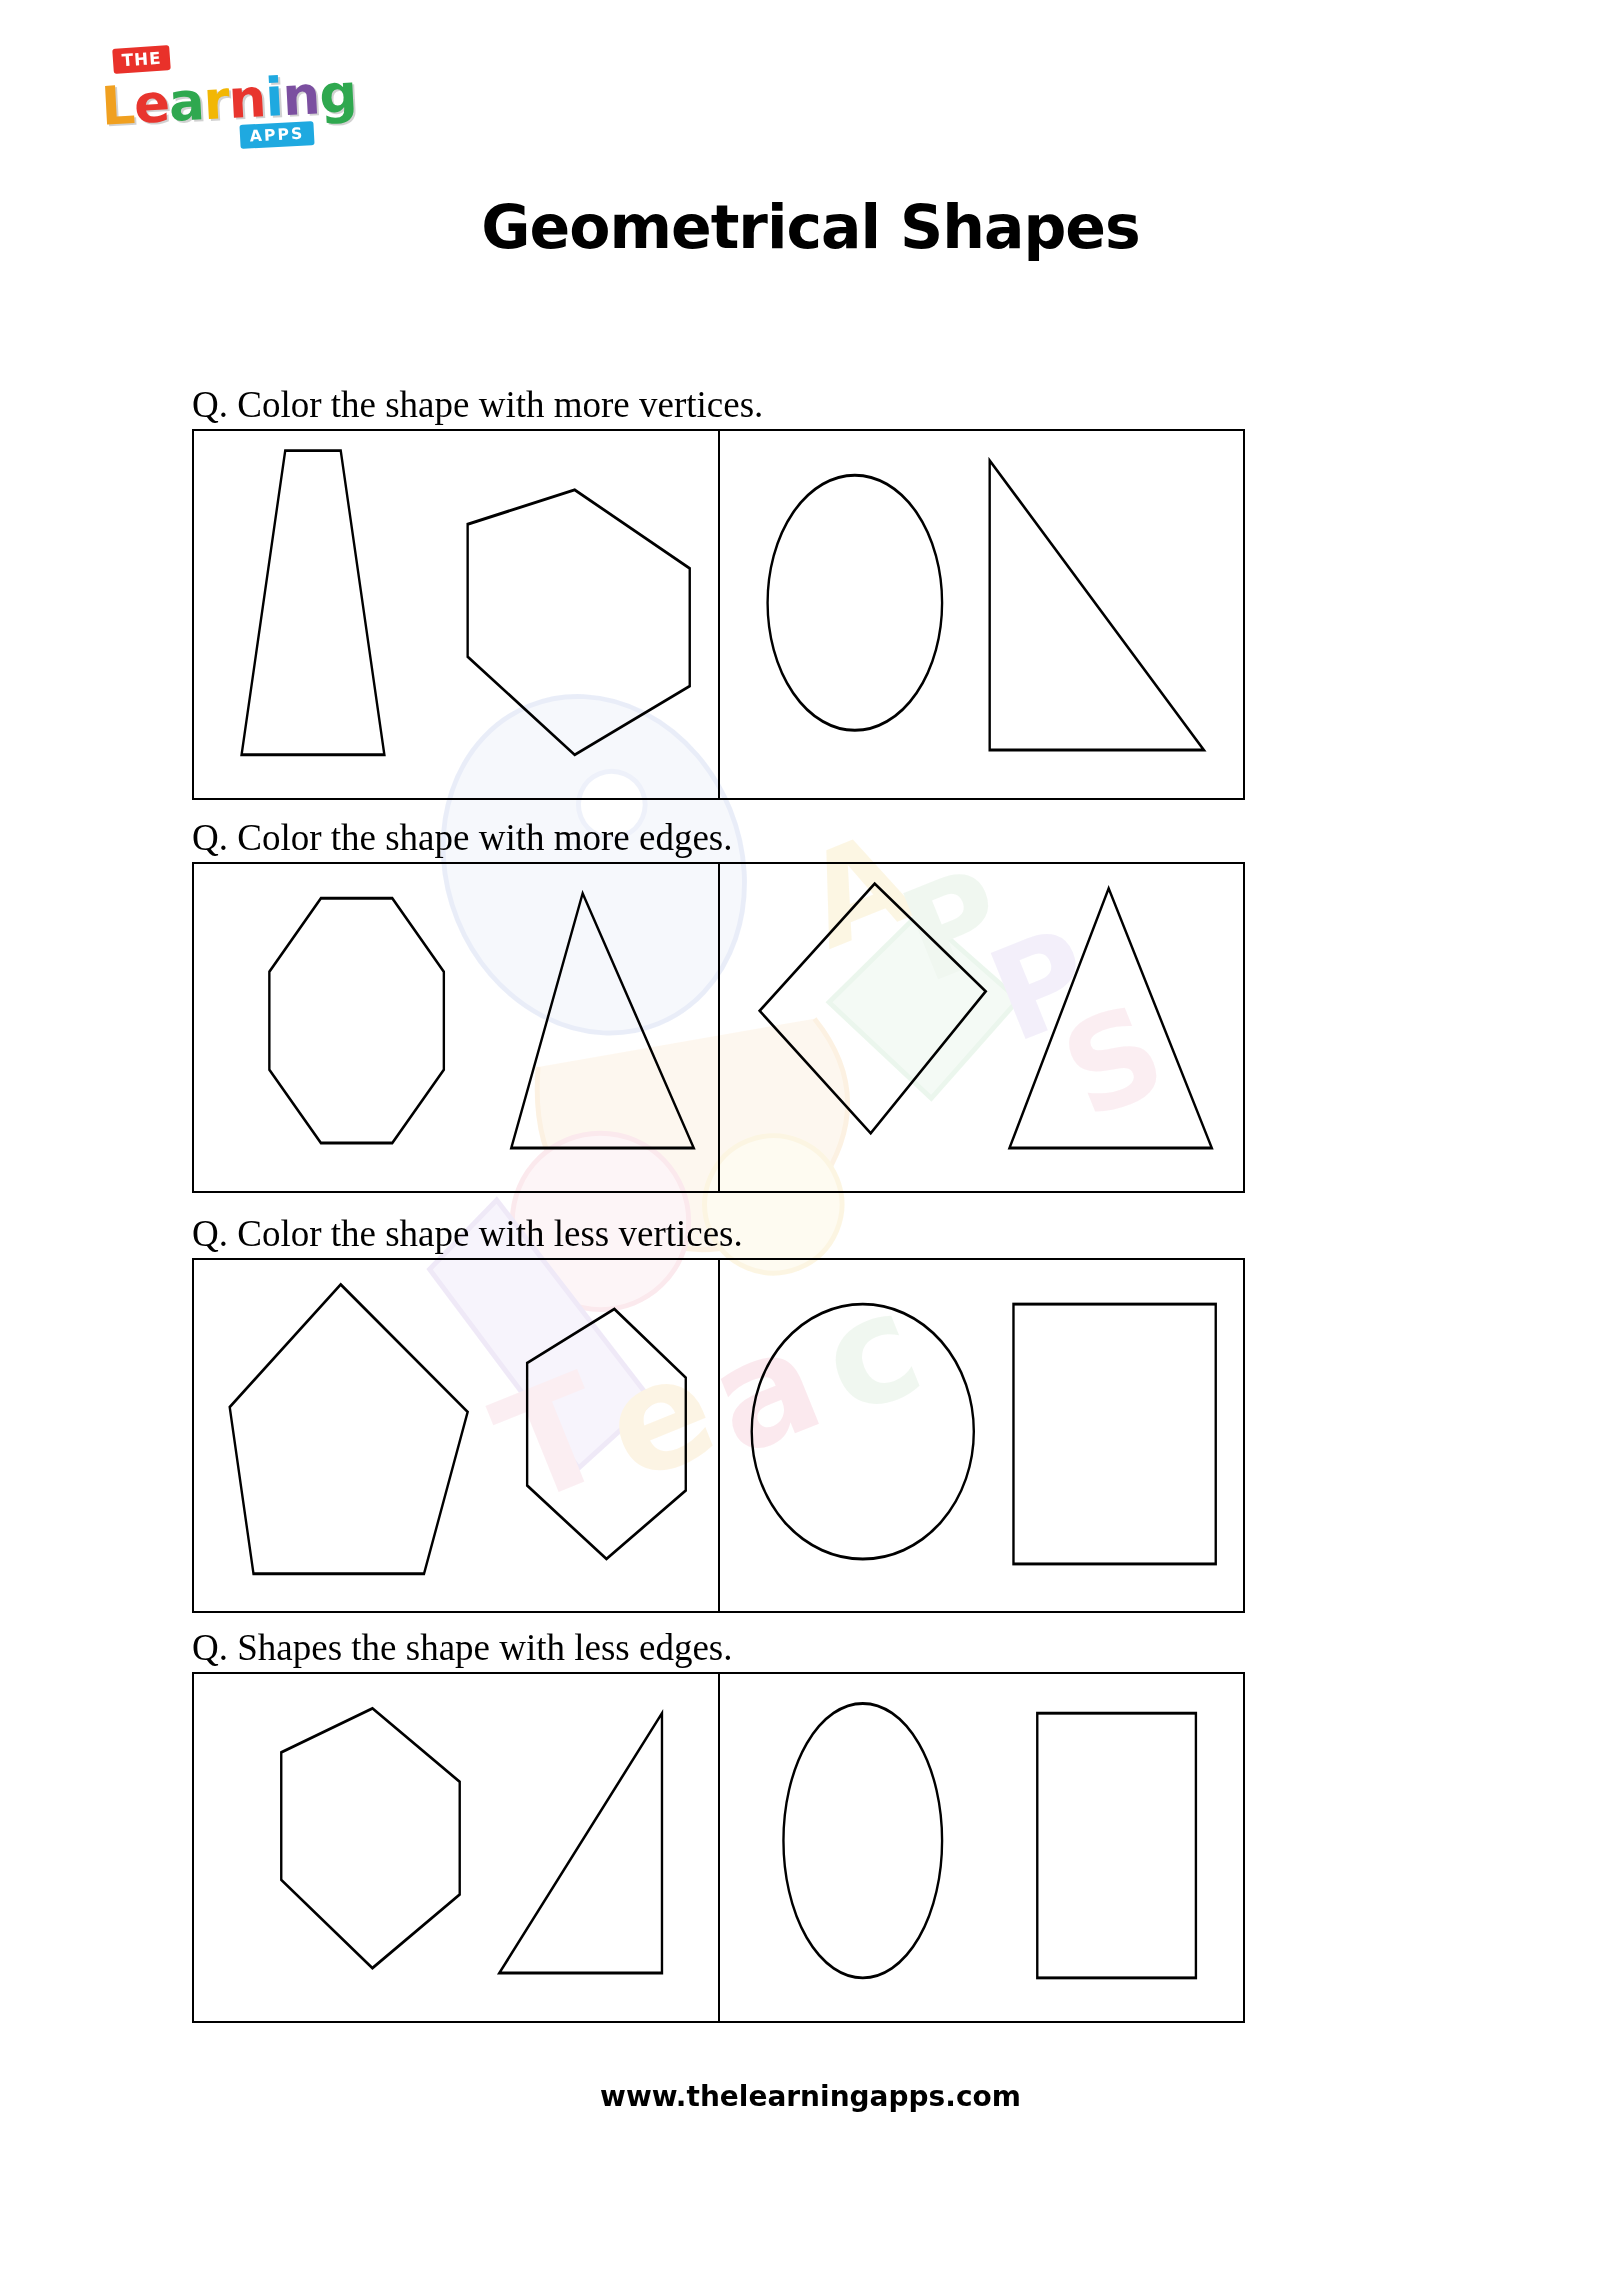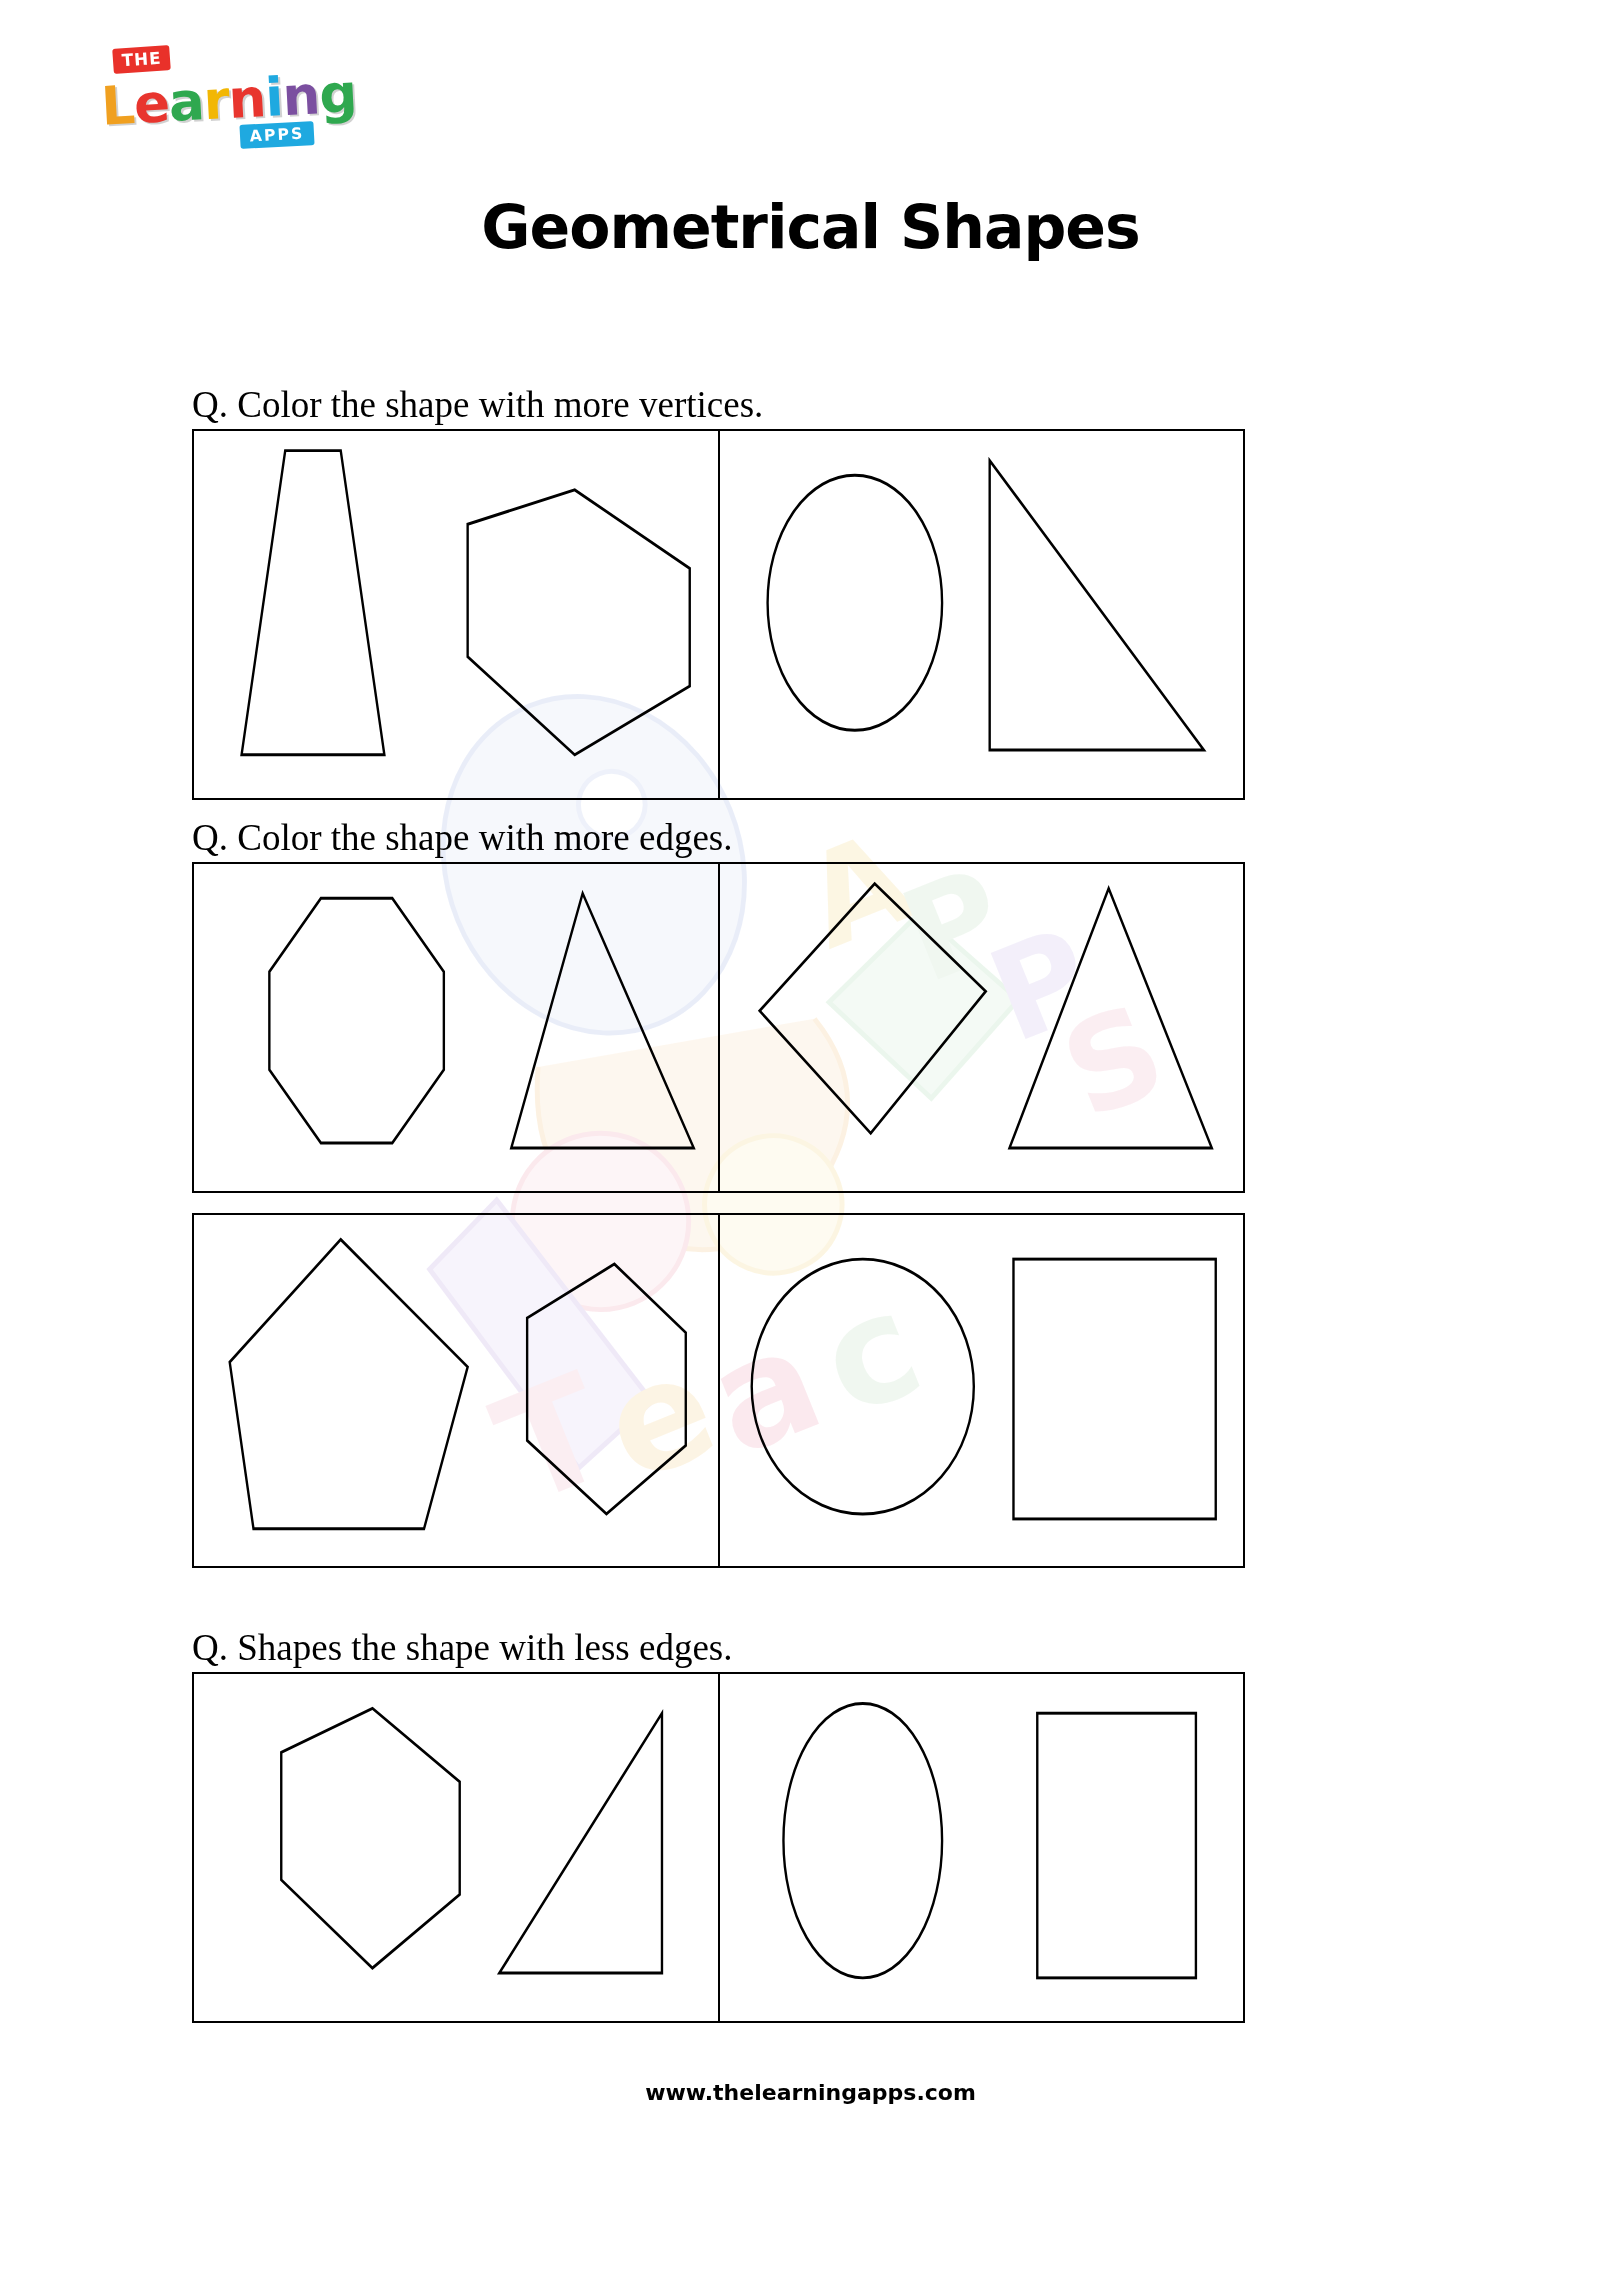--- a/index.html
+++ b/index.html
@@ -136,21 +136,21 @@
 
   
   .footer {
     position: absolute;
     left: 0;
     right: 0;
     top: 2080px;
     text-align: center;
     font-family: "DejaVu Sans", sans-serif;
     font-weight: bold;
-    font-size: 22px;
+    font-size: 28px;
     color: #000000;
   }
 </style>
 </head>
 <body>
 
 <div class="page">
 
   <div class="logo">
     <div class="logo-the">THE</div>
@@ -222,20 +222,21 @@
           <g fill="none" stroke="#000000" stroke-width="3">
             <polygon points="195,20 335,130 190,275 50,150"></polygon>
             <polygon points="490,25 620,290 365,290"></polygon>
           </g>
         </svg>
       </div>
     </div>
   </div>
 
   <div class="qblock" style="top:1213px;">
+    <p class="qlabel">Q. Color the shape with less vertices.</p>
     <div class="qbox" style="height:351px;">
       <div class="half left">
         <svg viewBox="0 0 660 358" preserveAspectRatio="none">
           <g fill="none" stroke="#000000" stroke-width="3">
             <polygon points="185,25 345,155 290,320 75,320 45,150"></polygon>
             <polygon points="420,105 530,50 620,120 620,235 520,305 420,230"></polygon>
           </g>
         </svg>
       </div>
       <div class="half right">

